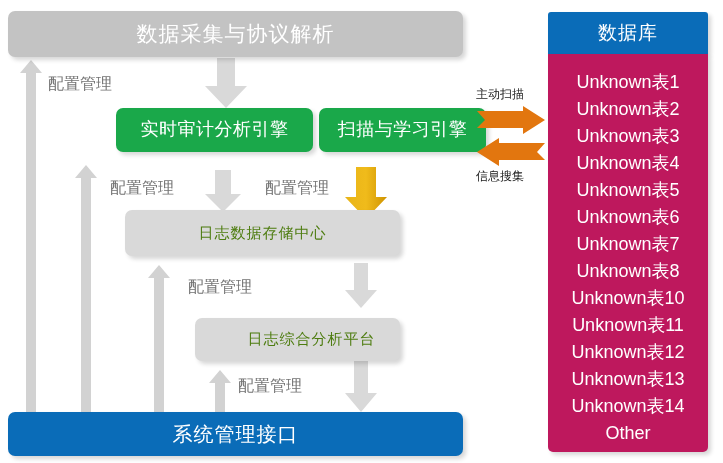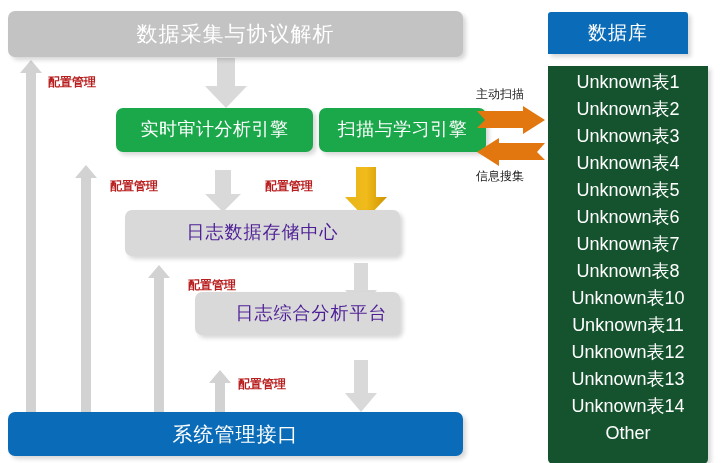--- a/index.html
+++ b/index.html
@@ -25,65 +25,65 @@
 
   .box-gray-head{
     background:#c3c3c3;color:#ffffff;
     font-size:21px;letter-spacing:1px;text-align:right;
   }
   .box-green{
     background:#1aa84a;color:#ffffff;
     font-size:18px;letter-spacing:0.5px;margin-left:23px;
   }
   .box-lightgray{
-    background:#d9d9d9;color:#4c1d95;
-    font-size:18px;letter-spacing:1px;
+    background:#d9d9d9;color:#4d7c0f;
+    font-size:15px;letter-spacing:1px;
   }
   .box-blue{
     background:#0a6cb8;color:#ffffff;
     font-size:20px;letter-spacing:1px;
   }
 
   
   .label{
     position:absolute;
-    color:#b91c1c;
-    font-size:12px;
-    font-weight:bold;
+    color:#737373;
+    font-size:16px;
+    font-weight:normal;
     white-space:nowrap;
     letter-spacing:0px;
   }
   .label-dark{
     position:absolute;
     color:#1c1c1c;
     font-size:12px;
     white-space:nowrap;
   }
 
   
   .arrow{position:absolute;}
   .arrow svg{display:block;overflow:visible;}
 
   
   #db-panel{
     position:absolute;
     left:548px;top:12px;width:160px;height:440px;
   }
   #db-header{
-    position:absolute;left:0;top:0;width:140px;height:42px;
+    position:absolute;left:0;top:0;width:160px;height:42px;
     background:#0a6cb8;color:#fff;
     display:flex;align-items:center;justify-content:center;
     font-size:19px;letter-spacing:1px;border-radius:3px 3px 0 0;
     box-shadow:3px 3px 4px rgba(0,0,0,0.16);
   }
   #db-body{
     position:absolute;left:0;top:42px;width:160px;height:398px;
-    background:#14532d;border-radius:0 0 5px 5px;
+    background:#be185d;border-radius:0 0 5px 5px;
     box-shadow:3px 3px 4px rgba(0,0,0,0.16);
-    padding-top:3px;box-sizing:border-box;margin-top:12px;
+    padding-top:15px;box-sizing:border-box;
   }
   .db-item{
     color:#ffffff;
     font-size:18px;
     text-align:center;
     line-height:27px;
     height:27px;
     white-space:nowrap;
   }
 </style>
@@ -162,21 +162,21 @@
   <div class="box box-green shadow" style="left:296px;top:108px;width:167px;height:44px;">扫描与学习引擎</div>
 
   <div class="label" style="left:110px;top:178px;">配置管理</div>
 
   <div class="label" style="left:265px;top:178px;">配置管理</div>
 
   <div class="box box-lightgray shadow" style="left:125px;top:210px;width:275px;height:46px;">日志数据存储中心</div>
 
   <div class="label" style="left:188px;top:277px;">配置管理</div>
 
-  <div class="box box-lightgray shadow" style="left:195px;top:292px;width:205px;height:43px;padding-left:28px;">日志综合分析平台</div>
+  <div class="box box-lightgray shadow" style="left:195px;top:318px;width:205px;height:43px;padding-left:28px;">日志综合分析平台</div>
 
   <div class="label" style="left:238px;top:376px;">配置管理</div>
 
   <div class="box box-blue shadow" style="left:8px;top:412px;width:455px;height:44px;">系统管理接口</div>
 
   <div class="label-dark" style="left:476px;top:86px;">主动扫描</div>
 
   <div class="arrow" style="left:477px;top:106px;">
     <svg width="68" height="28" viewBox="0 0 68 28">
       <path d="M0 5 L46 5 L46 0 L68 14 L46 28 L46 22 L0 22 L8 14 Z" fill="#e2760f"></path>

